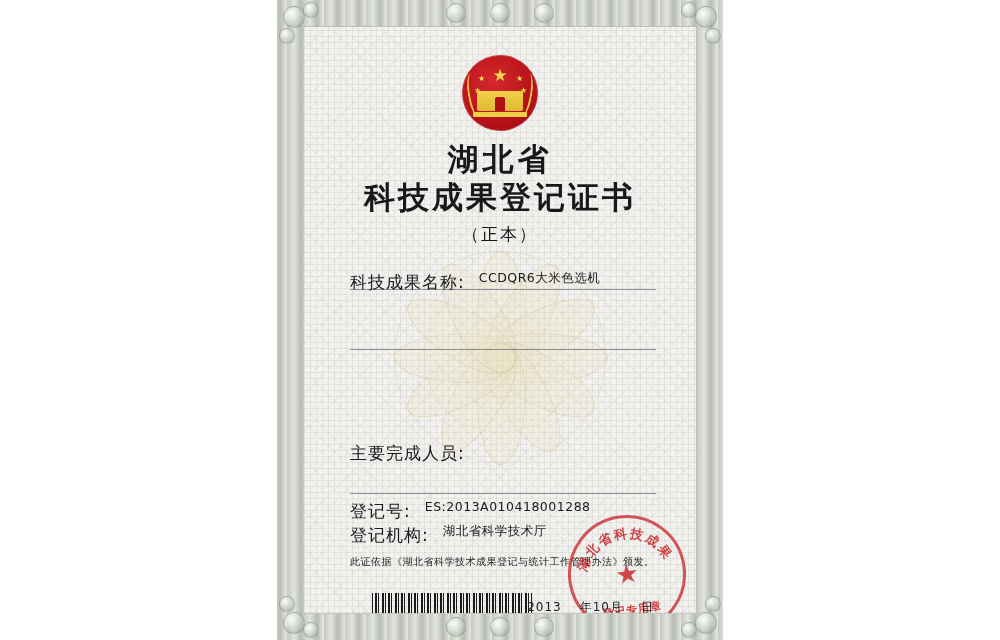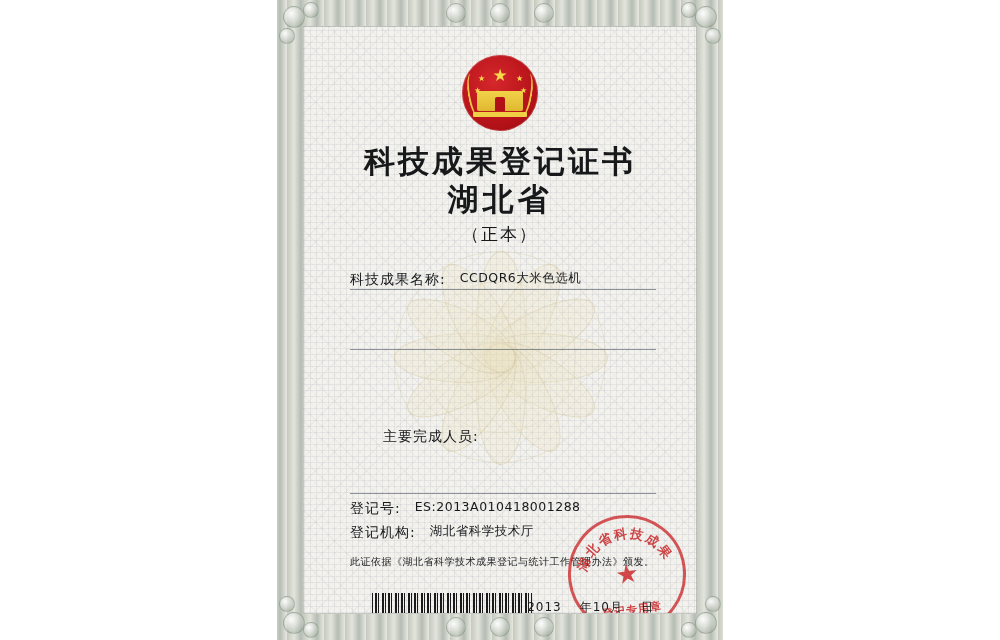--- a/index.html
+++ b/index.html
@@ -204,21 +204,21 @@
   
   .field-row {
     position: absolute;
     left: 46px;
     right: 40px;
     display: flex;
     align-items: flex-start;
     font-family: "DejaVu Sans", "Liberation Sans", sans-serif;
   }
   .field-label {
-    font-size: 14px;
+    font-size: 17px;
     color: #17191b;
     white-space: nowrap;
     letter-spacing: 1px;
     padding-top: 1px;
   }
   .field-value {
     font-size: 12.5px;
     color: #17191b;
     margin-left: 14px;
     letter-spacing: 0.5px;
@@ -230,21 +230,21 @@
     right: 40px;
     border-bottom: 1px solid rgba(60,70,80,0.55);
   }
 
   #row-name { top: 243px; }
   #line-name { top: 262px; }
 
   #row-unit { top: 303px; }
   #line-unit { top: 322px; }
 
-  #row-people { top: 400px; margin-left: 33px; }
+  #row-people { top: 414px; }
   #people-names { margin-left: 8px; }
   .people-line {
     font-size: 12.5px;
     color: #17191b;
     line-height: 18px;
     letter-spacing: 1px;
     white-space: nowrap;
   }
   .people-line span { display: inline-block; margin-right: 14px; }
   #line-people { top: 466px; }
@@ -407,22 +407,22 @@
         <div class="emblem-wheat-l"></div>
         <div class="emblem-wheat-r"></div>
         <div class="emblem-star star-big">★</div>
         <div class="emblem-star star-s1">★</div>
         <div class="emblem-star star-s2">★</div>
         <div class="emblem-star star-s3">★</div>
         <div class="emblem-star star-s4">★</div>
       </div>
 
       <div id="title-block">
+        <div id="title-line1" class="title-main">湖北省</div>
         <div id="title-line2" class="title-main">科技成果登记证书</div>
-        <div id="title-line1" class="title-main">湖北省</div>
         <div id="title-sub">（正本）</div>
       </div>
 
       <div class="field-row" id="row-name">
         <div class="field-label">科技成果名称:</div>
         <div class="field-value">CCDQR6大米色选机</div>
       </div>
       <div class="underline" id="line-name"></div>
 
       <div class="underline" id="line-unit"></div>

